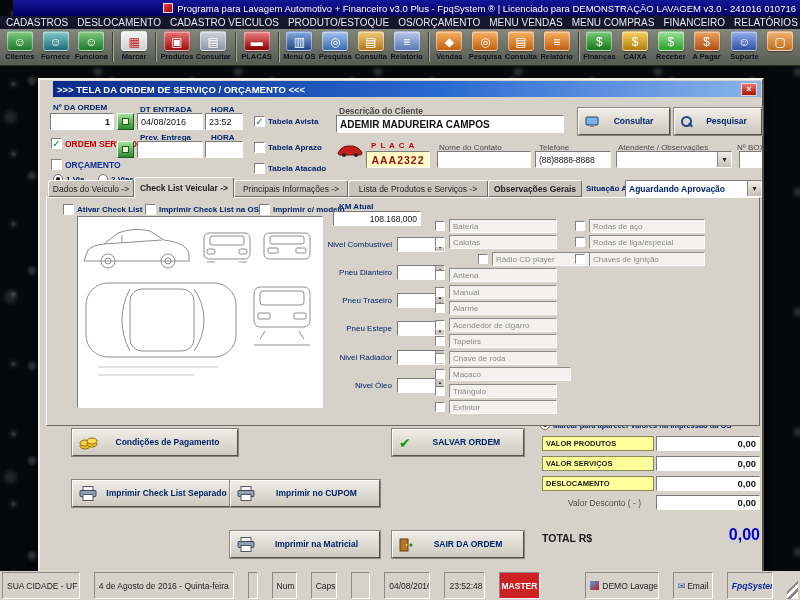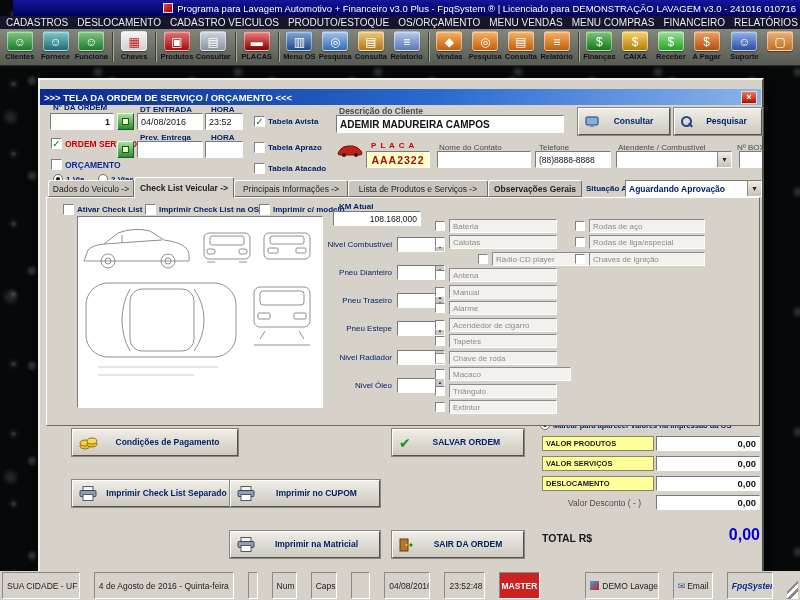--- a/index.html
+++ b/index.html
@@ -36,22 +36,22 @@
   .c-mon{background:linear-gradient(#80a8e0,#204888);} .c-srch{background:linear-gradient(#9fc4ef,#3a6aaa);}
   .c-fold{background:linear-gradient(#f0c878,#b07818);} .c-rep{background:linear-gradient(#b8c8e8,#5878b8);}
   .c-orange{background:linear-gradient(#f8b060,#c06010);} .c-fin{background:linear-gradient(#78c878,#187818);}
   .c-caixa{background:linear-gradient(#f8d060,#b08010);} .c-rec{background:linear-gradient(#98e098,#28a028);}
   .c-pag{background:linear-gradient(#f0a060,#b05010);} .c-sup{background:linear-gradient(#90b0f0,#3050a0);}
   .c-exit{background:linear-gradient(#f0b070,#c07020);}
 
   
   .win { position:absolute; left:38px; top:78px; width:726px; height:500px; background:#d6d2ca; z-index:4;
     border:2px solid; border-color:#f2f1ea #514e48 #514e48 #f2f1ea; box-shadow:3px 4px 10px rgba(0,0,0,.65);}
-  .win-tb { position:absolute; top:1px; left:0; right:1px; height:16px; padding:0 4px; display:flex; align-items:center;
-    background:linear-gradient(90deg,#0a2a8a,#2a6ad0 55%,#8ab4ea); color:#fff; font-weight:bold; font-size:9.5px; white-space:nowrap;margin-top:8px;}
+  .win-tb { position:absolute; top:1px; left:13px; right:1px; height:16px; padding:0 4px; display:flex; align-items:center;
+    background:linear-gradient(90deg,#0a2a8a,#2a6ad0 55%,#8ab4ea); color:#fff; font-weight:bold; font-size:9.5px; white-space:nowrap;}
   .win-close { margin-left:auto; width:16px; height:13px; background:linear-gradient(#ee7766,#aa1100); color:#fff;
     border:1px solid #f5d0c8; font-size:9px; line-height:11px; text-align:center; font-weight:bold; cursor:default;}
   .abs { position:absolute; }
   .lbl { position:absolute; font-size:8px; font-weight:bold; color:#00246b; white-space:nowrap; }
   .lblg { color:#4a4a4a; } .lblr { color:#cc0000; }
   .inp { position:absolute; background:#fff; border:1px solid; border-color:#7a7a7a #fdfdfd #fdfdfd #7a7a7a;
     font-size:9px; color:#111; display:flex; align-items:center; padding:0 3px; height:17px; white-space:nowrap; overflow:hidden;}
   .ra { justify-content:flex-end; } .bold { font-weight:bold; }
   .placa { background:#ffffc8; color:#a01010; font-weight:bold; font-size:10.5px; letter-spacing:1px; justify-content:center;}
   .gbtn { position:absolute; width:17px; height:17px; background:linear-gradient(#a8e0a0,#2f8a2f); border:1px solid #e8ffe8;
@@ -143,21 +143,21 @@
       <div class="tic c-people2">☺</div>
       <div class="tlab">Fornece</div>
     </div>
   <div class="titem">
       <div class="tic c-people">☺</div>
       <div class="tlab">Funciona</div>
     </div>
   <div class="tsep"></div>
   <div class="titem">
       <div class="tic c-cal">▦</div>
-      <div class="tlab">Chaves</div>
+      <div class="tlab">Marcar</div>
     </div>
   <div class="tsep"></div>
   <div class="titem">
       <div class="tic c-tool">▣</div>
       <div class="tlab">Produtos</div>
     </div>
   <div class="titem">
       <div class="tic c-calc">▤</div>
       <div class="tlab">Consultar</div>
     </div>
@@ -296,21 +296,21 @@
       <path d="M1 9 L3 6 Q6 2 11 2 L16 2 Q21 3 24 7 L25 9 Q25 11 23 11 L3 11 Q1 11 1 9 Z" fill="#c22018" stroke="#701008"></path>
       <circle cx="7" cy="11" r="2" fill="#222"></circle>
       <circle cx="19" cy="11" r="2" fill="#222"></circle>
     </svg>
   <span class="lbl lblr" style="left:331px;top:61px;letter-spacing:1px;">P L A C A</span>
   <div class="inp placa" style="left:326px;top:71px;width:64px;">AAA2322</div>
   <span class="lbl lblg" style="left:399px;top:63px;font-weight:normal;">Nome do Contato</span>
   <div class="inp" style="left:397px;top:71px;width:94px;"></div>
   <span class="lbl lblg" style="left:499px;top:63px;font-weight:normal;">Telefone</span>
   <div class="inp" style="left:495px;top:71px;width:76px;font-size:8.5px;">(88)8888-8888</div>
-  <span class="lbl lblg" style="left:578px;top:63px;font-weight:normal;">Atendente / Combustível</span>
+  <span class="lbl lblg" style="left:578px;top:63px;font-weight:normal;">Atendente / Observações</span>
   <div class="combo" style="left:576px;top:71px;width:116px;">
     <span></span>
     <span class="dd">▾</span>
   </div>
   <span class="lbl lblg" style="left:697px;top:63px;font-weight:normal;">Nº BOX</span>
   <div class="inp" style="left:699px;top:71px;width:23px;"></div>
 
   <div class="tab" style="left:8px;width:86px;">Dados do Veiculo -&gt;</div>
   <div class="tab active" style="left:94px;width:100px;">Check List Veicular -&gt;</div>
   <div class="tab" style="left:194px;width:114px;">Principais Informações -&gt;</div>

